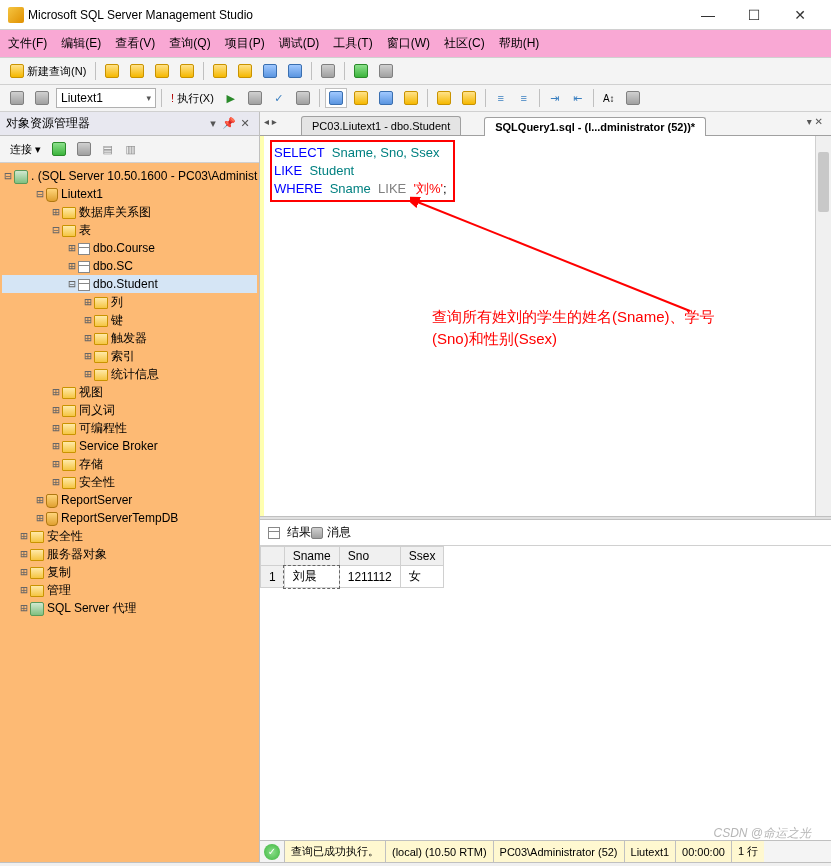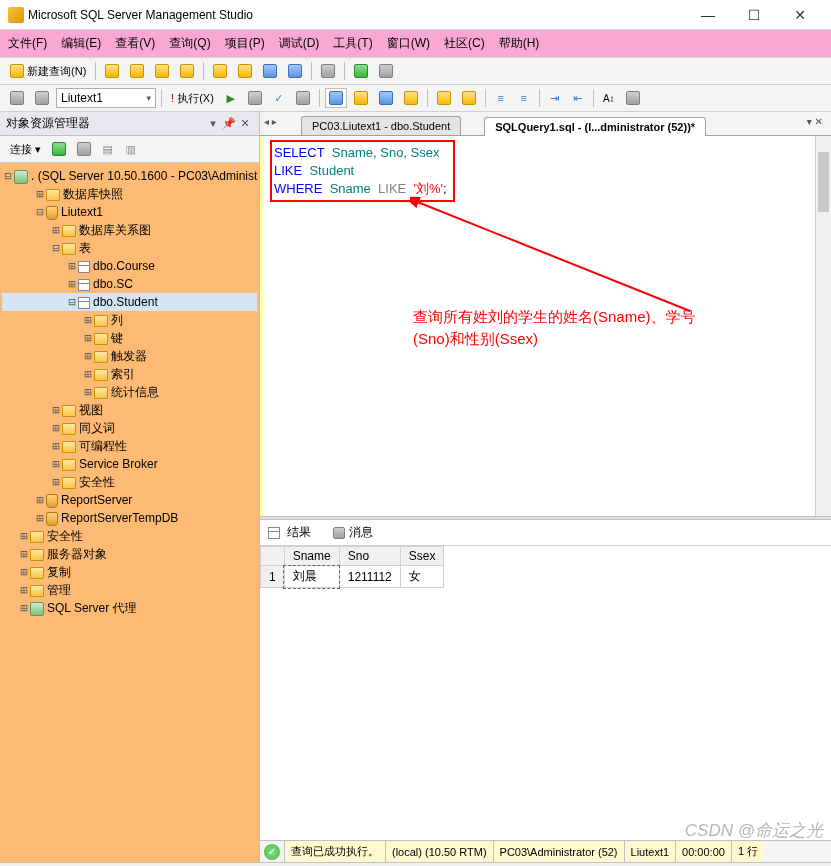--- a/index.html
+++ b/index.html
@@ -43,37 +43,37 @@
 .tabbar { display: flex; align-items: flex-end; background: #f4f4f4; padding: 2px 4px 0 20px; border-bottom: 1px solid #a0a0a0; height: 24px; }
 .tab { padding: 3px 10px; border: 1px solid #a0a0a0; border-bottom: none; margin-right: 2px; font-size: 11px; background: #e4e4e4; border-radius: 3px 3px 0 0; margin-left: 21px; }
 .tab.active { background: #fff; font-weight: bold; position: relative; top: 1px; }
 .tabbar .dd2 { position: absolute; right: 8px; top: 4px; font-size: 10px; color: #555; }
 .nav-left { position: absolute; left: 4px; top: 4px; font-size: 10px; color: #555; }
 .editor { flex: 0 0 380px; background: #fff; position: relative; padding: 4px 6px; font-family: Consolas, monospace; font-size: 13px; line-height: 18px; overflow: hidden; }
 .editor .linebar { position: absolute; left: 0; top: 0; bottom: 0; width: 4px; background: #ffffb0; }
 .codebox { border: 2px solid #ff0000; display: inline-block; padding: 2px 6px 2px 2px; margin-left: 4px; }
 .kw { color: #0000ff; } .ident { color: #008080; } .op { color: #808080; } .str { color: #ff0000; }
 .arrow { position: absolute; left: 150px; top: 60px; pointer-events: none; }
-.annot { position: absolute; left: 153px; top: 170px; color: #ff0000; font-size: 15px; line-height: 22px; font-family: "Microsoft YaHei"; }
+.annot { position: absolute; left: 172px; top: 170px; color: #ff0000; font-size: 15px; line-height: 22px; font-family: "Microsoft YaHei"; }
 .splitter { height: 4px; background: #e0e0e0; border-top: 1px solid #c0c0c0; border-bottom: 1px solid #c0c0c0; }
-.resultbar { display: flex; gap: 22px; padding: 4px 8px; border-bottom: 1px solid #d0d0d0; font-size: 12px; }
+.resultbar { display: flex; gap: 0; padding: 4px 8px; border-bottom: 1px solid #d0d0d0; font-size: 12px; }
 .resultbar .rtab { display: flex; align-items: center; gap: 4px; }
 .grid { flex: 1; background: #fff; }
 .gtable { border-collapse: collapse; font-size: 12px; }
 .gtable th, .gtable td { border: 1px solid #d0d0d0; padding: 2px 8px; text-align: left; }
 .gtable th { background: #f0f0f0; font-weight: normal; }
 .rowhdr { background: #f0f0f0; width: 20px; text-align: center; }
 .dashcell { outline: 1px dashed #666; }
 .statusbar2 { display: flex; align-items: center; height: 22px; border-top: 1px solid #c0c0c0; background: #f4f4f4; font-size: 11px; }
 .ok { width: 16px; height: 16px; border-radius: 50%; background: radial-gradient(#8ce08c, #3cb43c); margin: 0 4px; display: flex; align-items: center; justify-content: center; color: #fff; font-size: 10px; }
 .statcell { border-left: 1px solid #c0c0c0; padding: 0 6px; height: 100%; display: flex; align-items: center; background: #fff8d0; }
 .statcell:first-of-type { flex: 1; }
 .bottombar { display: flex; align-items: center; height: 22px; border-top: 1px solid #c0c0c0; background: #f0f0f0; font-size: 11px; padding: 0 6px; }
 .bottombar .sp { flex: 1; }
-.watermark { position: absolute; bottom: 24px; right: 8px; color: rgba(120,120,120,0.55); font-size: 17px; font-style: italic; pointer-events: none; }
+.watermark { position: absolute; bottom: 24px; right: 20px; color: rgba(120,120,120,0.55); font-size: 12px; font-style: italic; pointer-events: none; }
 .scrollbar-v { position: absolute; right: 0; top: 0; bottom: 0; width: 16px; background: #f0f0f0; border-left: 1px solid #d0d0d0; }
 .scrollbar-v .thumb { position: absolute; top: 16px; left: 2px; right: 2px; height: 60px; background: #c8c8c8; border-radius: 2px; }
 </style>
 </head>
 <body>
 
 <div class="titlebar">
   <span class="appicon"></span>
   <span class="title">Microsoft SQL Server Management Studio</span>
   <span class="winbtn">—</span>
@@ -223,36 +223,36 @@
         </span>
       <span class="tbtn">
           <span style="color:#888">▤</span>
         </span>
       <span class="tbtn">
           <span style="color:#888">▥</span>
         </span>
     </div>
     <div class="tree">
       <div class="node"><span class="tw">⊟</span><span class="srv"></span><span>. (SQL Server 10.50.1600 - PC03\Administ</span></div>
-      <div class="node ind2"><span class="tw">⊞</span><span class="fld"></span><span>数据库快照</span></div>
       <div class="node ind2"><span class="tw">⊟</span><span class="db"></span><span>Liutext1</span></div>
       <div class="node ind3"><span class="tw">⊞</span><span class="fld"></span><span>数据库关系图</span></div>
       <div class="node ind3"><span class="tw">⊟</span><span class="fld"></span><span>表</span></div>
       <div class="node ind4"><span class="tw">⊞</span><span class="tbl"></span><span>dbo.Course</span></div>
       <div class="node ind4"><span class="tw">⊞</span><span class="tbl"></span><span>dbo.SC</span></div>
       <div class="node ind4 sel"><span class="tw">⊟</span><span class="tbl"></span><span>dbo.Student</span></div>
       <div class="node ind5"><span class="tw">⊞</span><span class="fld"></span><span>列</span></div>
       <div class="node ind5"><span class="tw">⊞</span><span class="fld"></span><span>键</span></div>
       <div class="node ind5"><span class="tw">⊞</span><span class="fld"></span><span>触发器</span></div>
       <div class="node ind5"><span class="tw">⊞</span><span class="fld"></span><span>索引</span></div>
       <div class="node ind5"><span class="tw">⊞</span><span class="fld"></span><span>统计信息</span></div>
       <div class="node ind3"><span class="tw">⊞</span><span class="fld"></span><span>视图</span></div>
       <div class="node ind3"><span class="tw">⊞</span><span class="fld"></span><span>同义词</span></div>
       <div class="node ind3"><span class="tw">⊞</span><span class="fld"></span><span>可编程性</span></div>
       <div class="node ind3"><span class="tw">⊞</span><span class="fld"></span><span>Service Broker</span></div>
+      <div class="node ind3"><span class="tw">⊞</span><span class="fld"></span><span>存储</span></div>
       <div class="node ind3"><span class="tw">⊞</span><span class="fld"></span><span>安全性</span></div>
       <div class="node ind2"><span class="tw">⊞</span><span class="db"></span><span>ReportServer</span></div>
       <div class="node ind2"><span class="tw">⊞</span><span class="db"></span><span>ReportServerTempDB</span></div>
       <div class="node ind1"><span class="tw">⊞</span><span class="fld"></span><span>安全性</span></div>
       <div class="node ind1"><span class="tw">⊞</span><span class="fld"></span><span>服务器对象</span></div>
       <div class="node ind1"><span class="tw">⊞</span><span class="fld"></span><span>复制</span></div>
       <div class="node ind1"><span class="tw">⊞</span><span class="fld"></span><span>管理</span></div>
       <div class="node ind1"><span class="tw">⊞</span><span class="srv"></span><span>SQL Server 代理</span></div>
     </div>
   </div>

